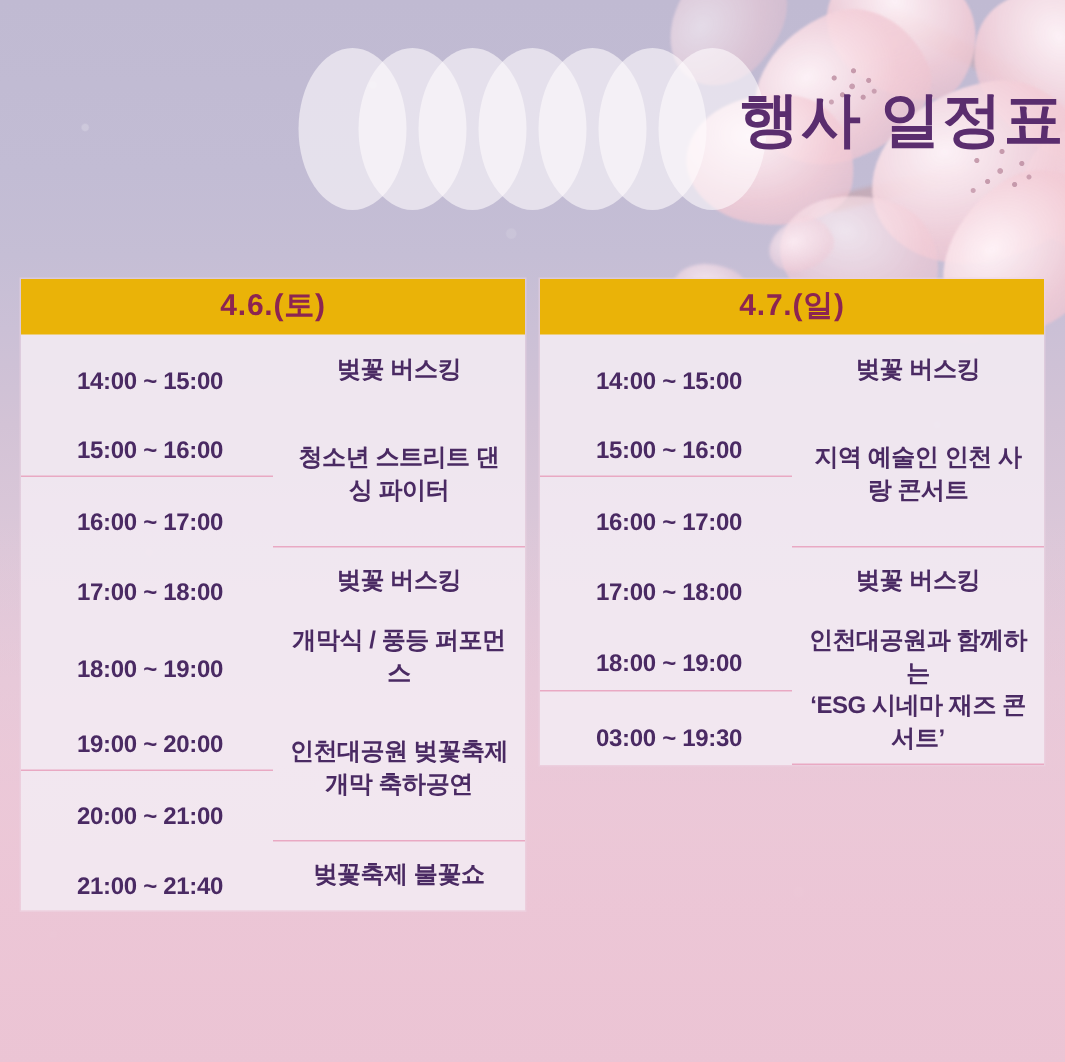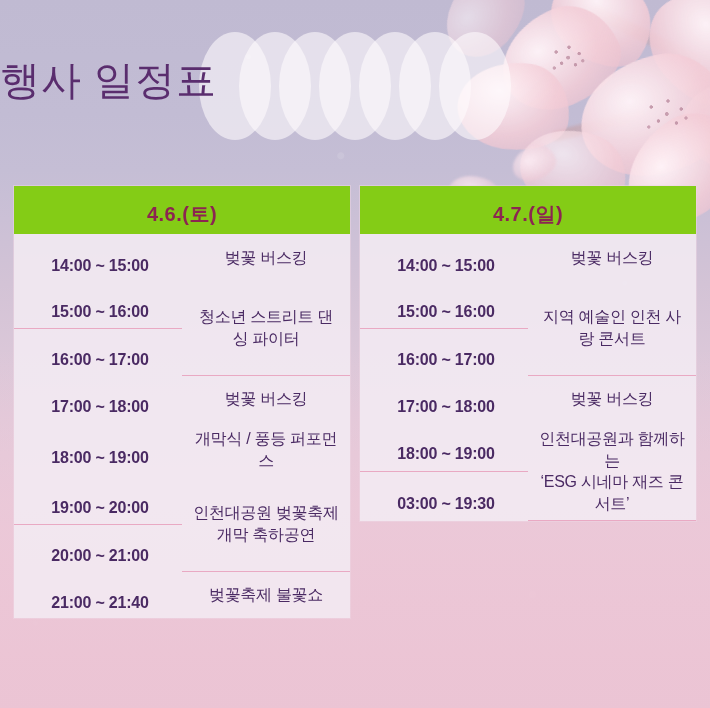--- a/index.html
+++ b/index.html
@@ -152,23 +152,23 @@
     height: 108px;
     margin: 0 -16px;
     border-radius: 50%;
     background: rgba(255,252,253,.58);
   }
 
   #page-title {
     position: absolute;
     left: 0; right: 0;
     top: 26px;
-    text-align: left;
+    text-align: right;
     font-size: 40px;
-    font-weight: 400;
+    font-weight: 700;
     letter-spacing: 1px;
     color: #5a2d6e;
     line-height: 1.2;
   }
 
   
   .tables {
     position: absolute;
     left: 14px;
     top: 186px;
@@ -180,27 +180,27 @@
 
   .sched-table {
     width: 338px;
     background: rgba(243,235,242,.88);
     border-collapse: collapse;
     table-layout: fixed;
     box-shadow: 0 0 0 1px rgba(238,214,228,.5);
   }
 
   .sched-table thead th {
-    background: #84cc16;
+    background: #eab308;
     color: #8c2551;
     font-size: 20px;
     font-weight: 700;
     letter-spacing: .5px;
     height: 34px;
-    padding: 15px 0 6px;
+    padding: 4px 0 6px;
     text-align: center;
     border: none;
   }
 
   .sched-table td {
     border: none;
     vertical-align: middle;
   }
 
   .col-time {
@@ -214,21 +214,21 @@
     border-bottom: 1.3px solid #e9a9c3;
     height: 47px;
     white-space: nowrap;
     letter-spacing: -.2px;
   }
 
   .col-prog {
     padding: 6px 10px;
     text-align: center;
     font-size: 16px;
-    font-weight: 400;
+    font-weight: 700;
     color: #4a2a63;
     border-bottom: 1.3px solid #e9a9c3;
     line-height: 1.35;
     letter-spacing: -.3px;
   }
 
   .sched-table tbody tr:last-child .col-time,
   .sched-table tbody tr:last-child .col-prog { border-bottom: none; }
 
   

